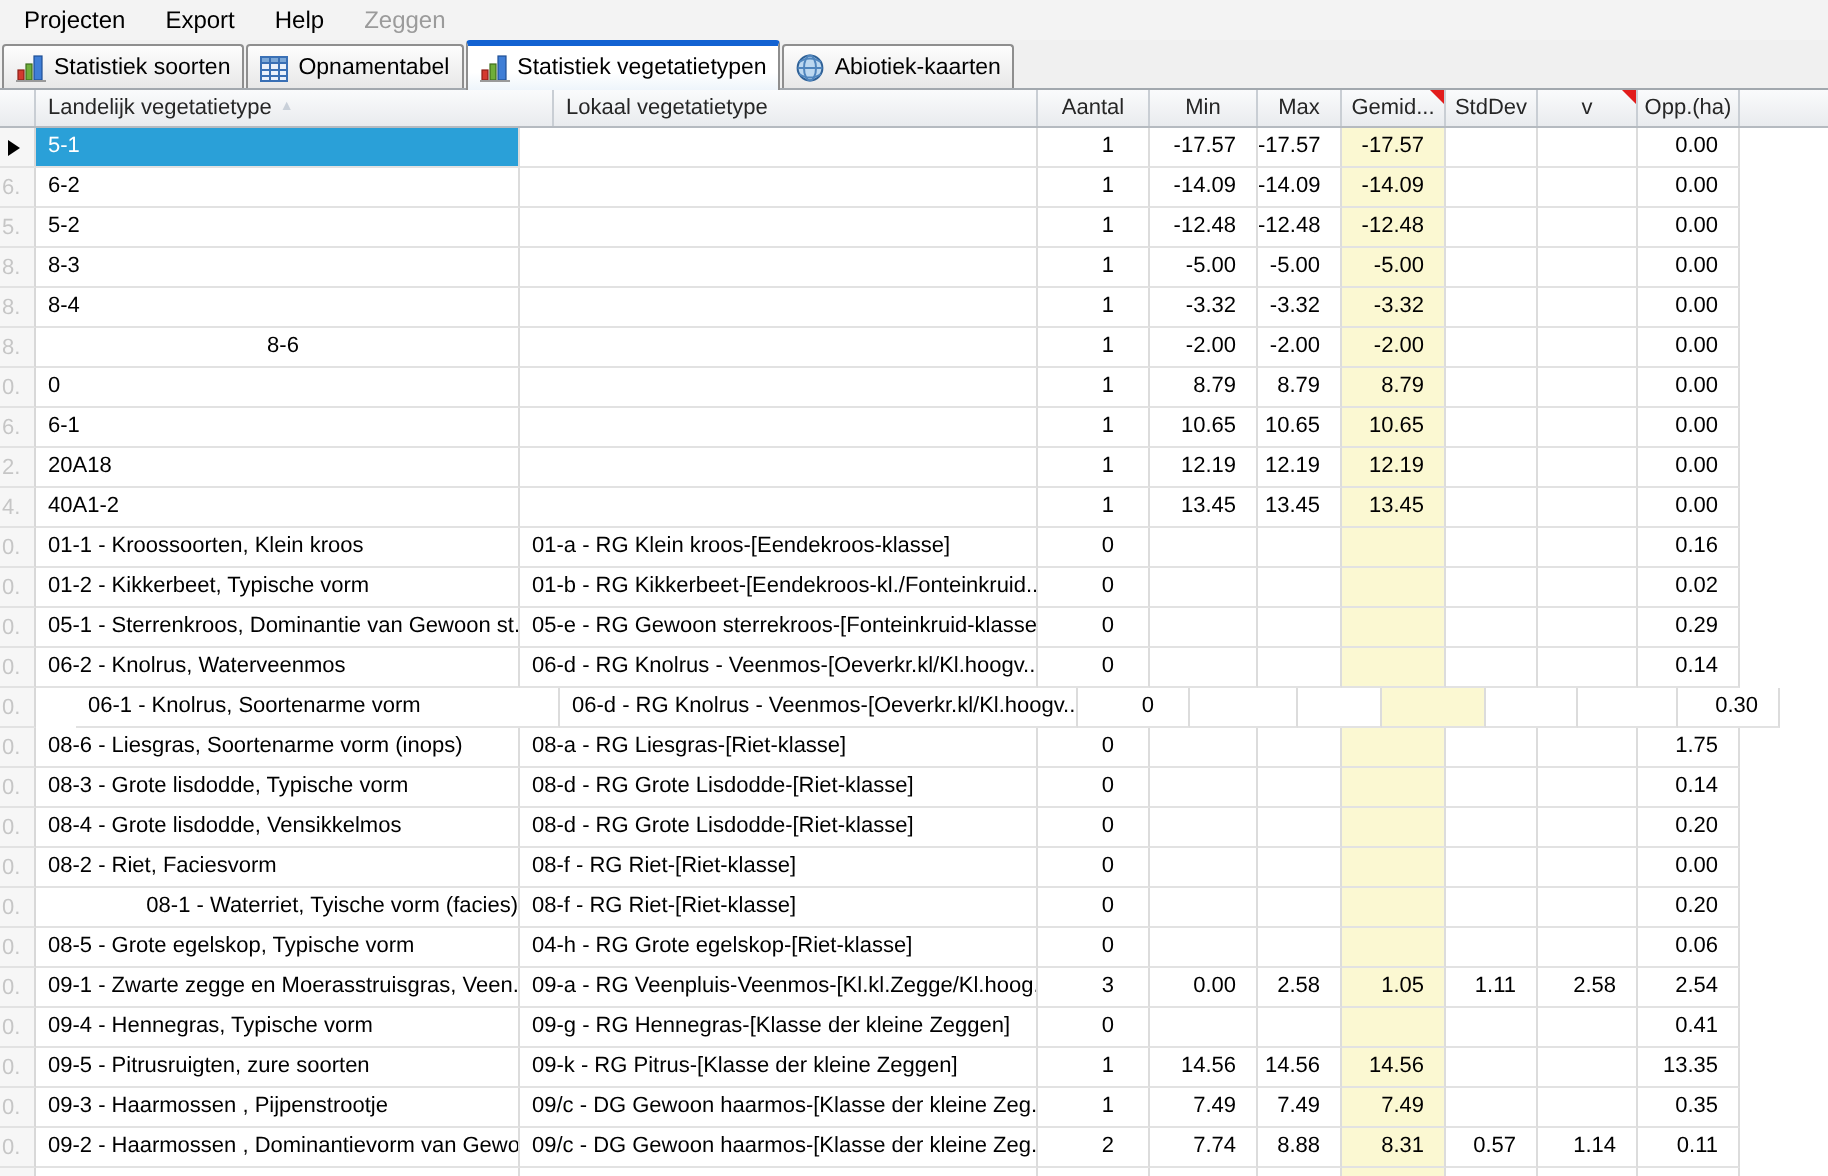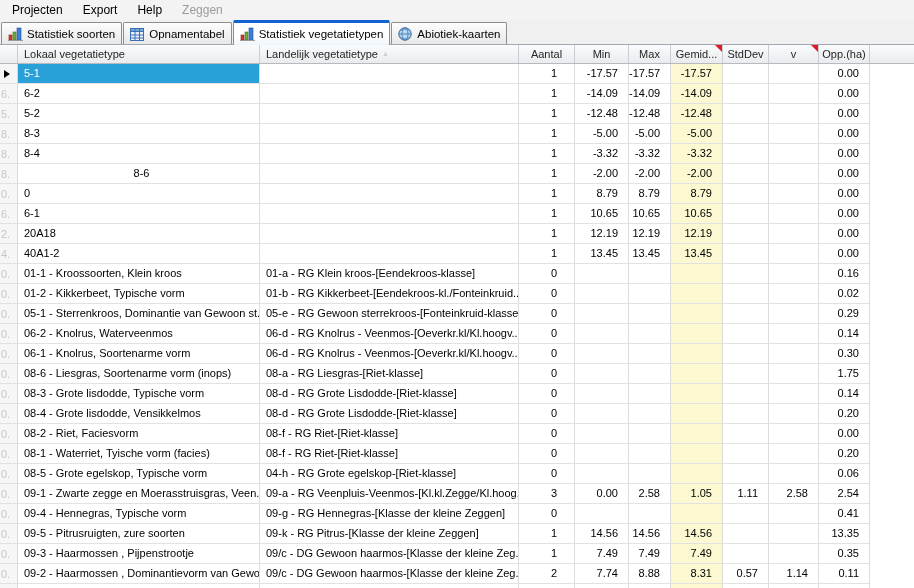--- a/index.html
+++ b/index.html
@@ -130,27 +130,27 @@
             <path d="M1.6 4 A9 9 0 0 1 12.4 4" fill="none" stroke="#4f85bd"></path>
             <path d="M1.6 10 A9 9 0 0 0 12.4 10" fill="none" stroke="#4f85bd"></path>
           </svg>
         </span>
         <span>Abiotiek-kaarten</span>
       </div>
     </div>
   <div class="grid">
     <div class="hrow" id="hrow">
         <div class="hcell ind-h"></div>
-        <div class="hcell left" style="width: 242px;">
-          <span>Lokaal vegetatietype</span>
-        </div>
         <div class="hcell left" style="width: 259px;">
           <span>Landelijk vegetatietype</span>
           <span class="sort-arrow">▲</span>
         </div>
+        <div class="hcell left" style="width: 242px;">
+          <span>Lokaal vegetatietype</span>
+        </div>
         <div class="hcell" style="width: 56px;">
           <span>Aantal</span>
         </div>
         <div class="hcell" style="width: 54px;">
           <span>Min</span>
         </div>
         <div class="hcell" style="width: 42px;">
           <span>Max</span>
         </div>
         <div class="hcell" style="width: 52px;">
@@ -377,21 +377,21 @@
           <div class="cell num hl" style="width: 52px;"></div>
           <div class="cell num" style="width: 46px;"></div>
           <div class="cell num" style="width: 50px;"></div>
           <div class="cell num" style="width: 51px;">0.14</div>
           <div class="cell filler"></div>
         </div>
         <div class="row">
           <div class="ind">
             <span class="ghost">0.</span>
           </div>
-          <div class="cell" style="width: 242px;">06-1 - Knolrus, Soortenarme vorm</div>
+          <div class="cell" style="width: 242px; margin-left: 20px;">06-1 - Knolrus, Soortenarme vorm</div>
           <div class="cell" style="width: 259px;">06-d - RG Knolrus - Veenmos-[Oeverkr.kl/Kl.hoogv...</div>
           <div class="cell num aantal" style="width: 56px;">0</div>
           <div class="cell num" style="width: 54px;"></div>
           <div class="cell num" style="width: 42px;"></div>
           <div class="cell num hl" style="width: 52px;"></div>
           <div class="cell num" style="width: 46px;"></div>
           <div class="cell num" style="width: 50px;"></div>
           <div class="cell num" style="width: 51px;">0.30</div>
           <div class="cell filler"></div>
         </div>
@@ -452,21 +452,21 @@
           <div class="cell num hl" style="width: 52px;"></div>
           <div class="cell num" style="width: 46px;"></div>
           <div class="cell num" style="width: 50px;"></div>
           <div class="cell num" style="width: 51px;">0.00</div>
           <div class="cell filler"></div>
         </div>
         <div class="row">
           <div class="ind">
             <span class="ghost">0.</span>
           </div>
-          <div class="cell" style="width: 242px;">08-1 - Waterriet, Tyische vorm (facies)</div>
+          <div class="cell" style="width: 242px; text-align: right;">08-1 - Waterriet, Tyische vorm (facies)</div>
           <div class="cell" style="width: 259px;">08-f - RG Riet-[Riet-klasse]</div>
           <div class="cell num aantal" style="width: 56px;">0</div>
           <div class="cell num" style="width: 54px;"></div>
           <div class="cell num" style="width: 42px;"></div>
           <div class="cell num hl" style="width: 52px;"></div>
           <div class="cell num" style="width: 46px;"></div>
           <div class="cell num" style="width: 50px;"></div>
           <div class="cell num" style="width: 51px;">0.20</div>
           <div class="cell filler"></div>
         </div>

